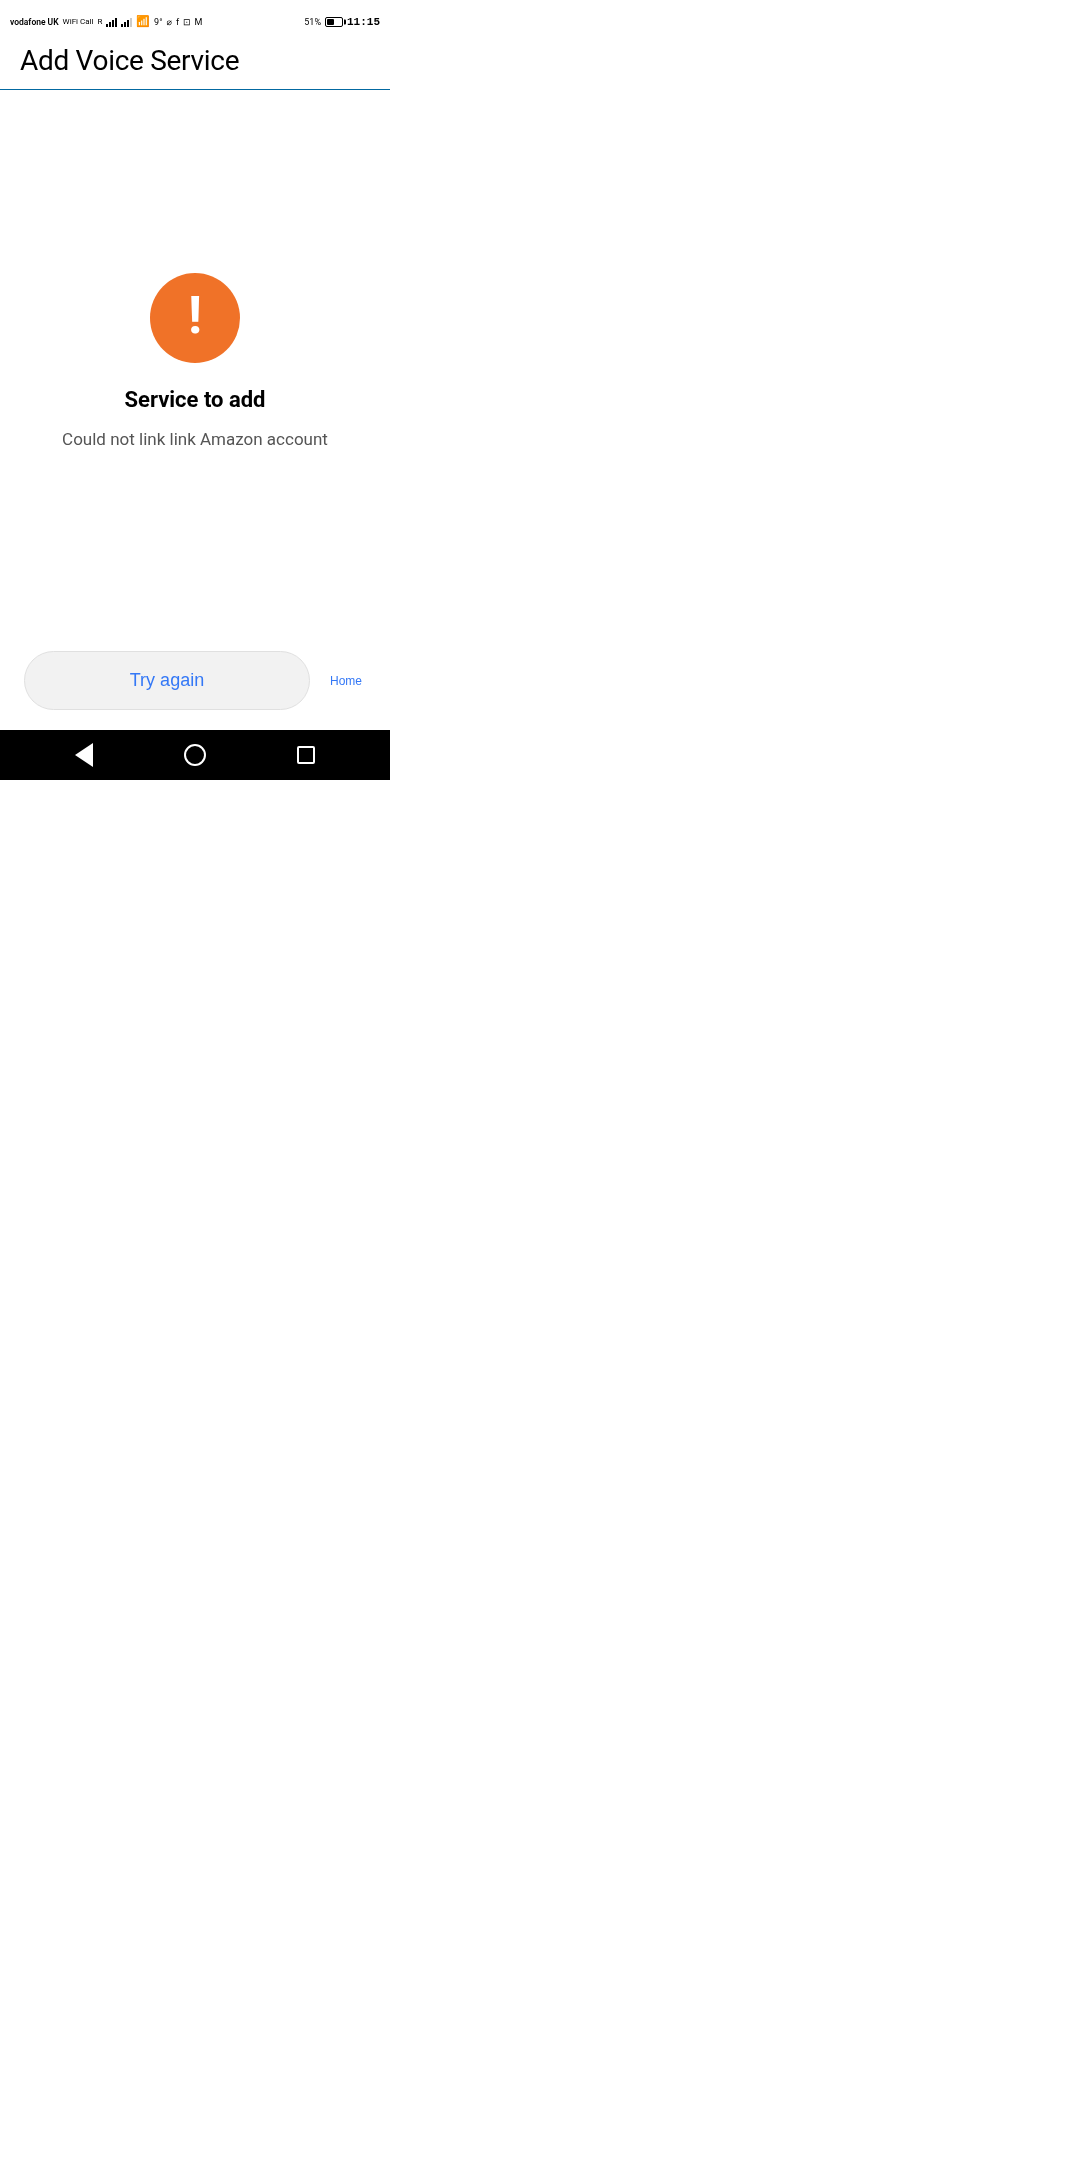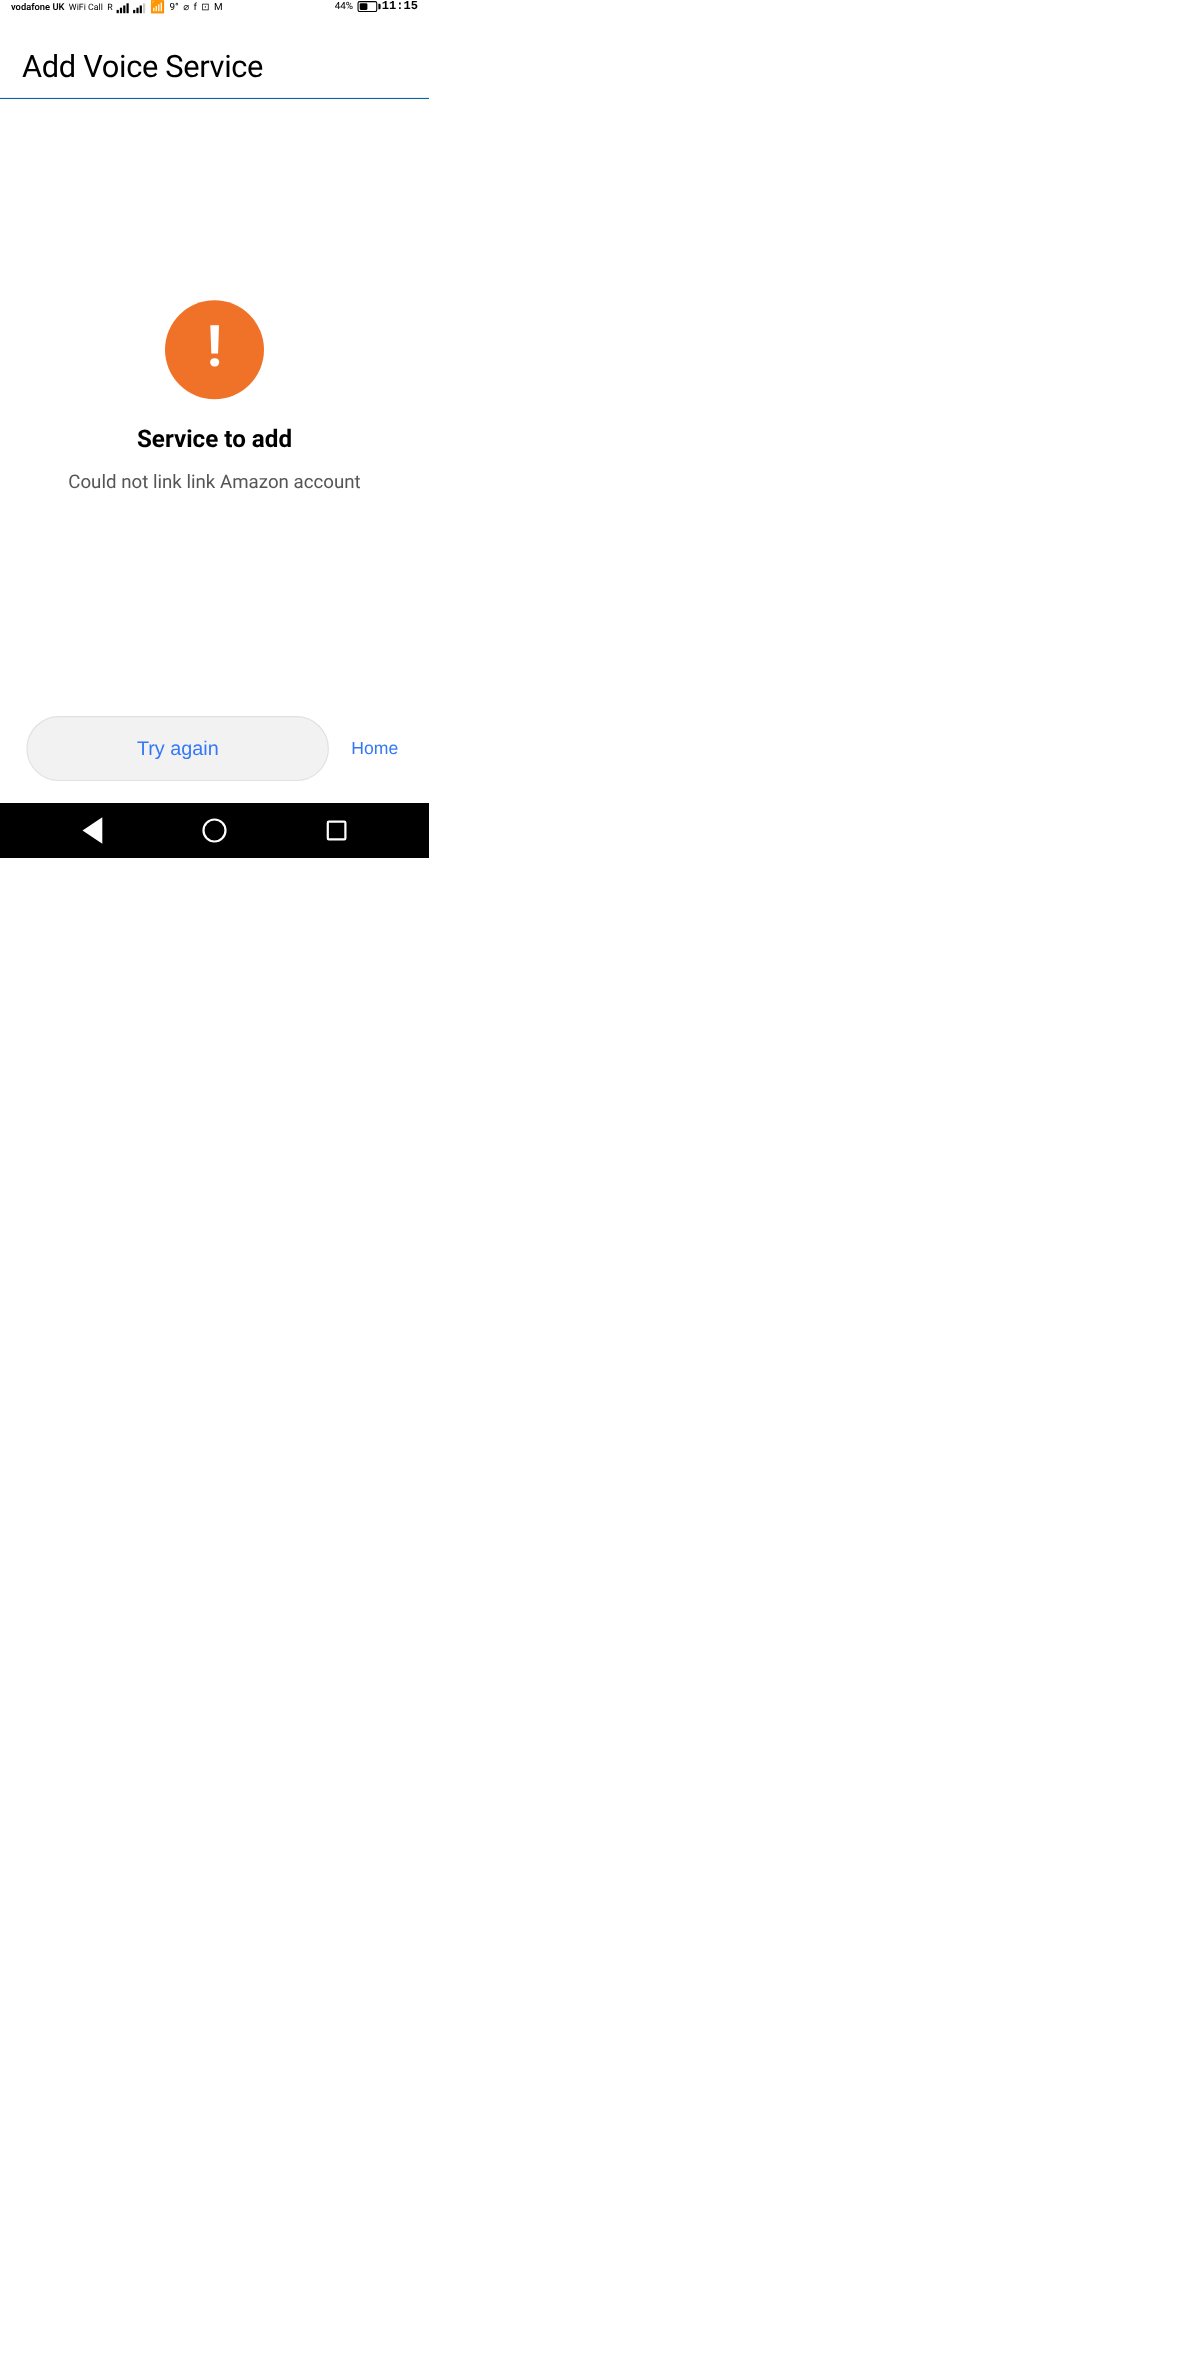--- a/index.html
+++ b/index.html
@@ -18,21 +18,21 @@
       flex-direction: column;
       overflow: hidden;
       transform-origin: top left;
     }
 
     
     .status-bar {
       background: #ffffff;
       height: 28px;
       display: flex;
-      align-items: flex-start;
+      align-items: flex-end;
       justify-content: space-between;
       padding: 0 10px;
       flex-shrink: 0;
     }
 
     .status-left {
       display: flex;
       align-items: center;
       gap: 4px;
       font-size: 9px;
@@ -174,21 +174,21 @@
       border: 1.5px solid #e0e0e0;
       border-radius: 30px;
       font-size: 18px;
       color: #3478F6;
       cursor: pointer;
       text-align: center;
       font-weight: 400;
     }
 
     .home-link {
-      font-size: 16px;
+      font-size: 12px;
       color: #3478F6;
       cursor: pointer;
       text-align: center;
       background: none;
       border: none;
       padding: 4px;
     }
 
     
     .nav-bar {
@@ -274,21 +274,21 @@
 
     <span style="font-size:9px;">⌀</span>
 
     <span style="font-size:9px;">f</span>
 
     <span style="font-size:9px;">⊡</span>
 
     <span style="font-size:9px;">M</span>
   </div>
   <div class="status-right">
-    <span>44%</span>
+    <span>51%</span>
     <div class="battery-container">
       <div class="battery-icon">
         <div class="battery-fill" style="width: 48%;"></div>
       </div>
     </div>
     <span class="time-text">11:15</span>
   </div>
 </div>
 
 <div class="app-header">

